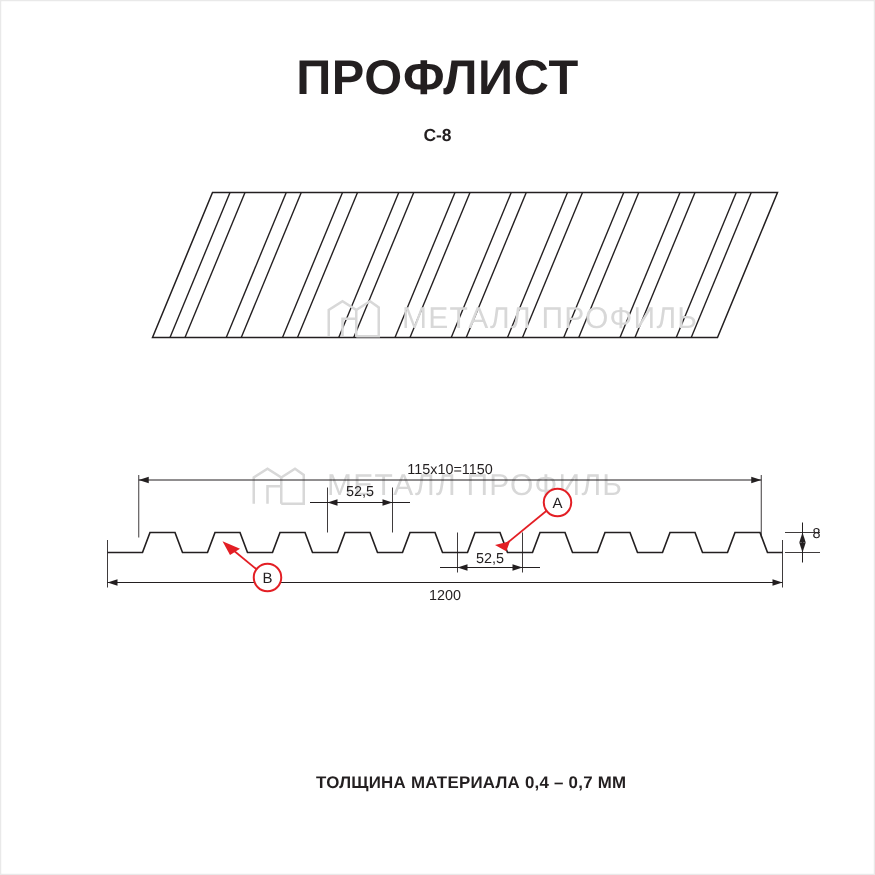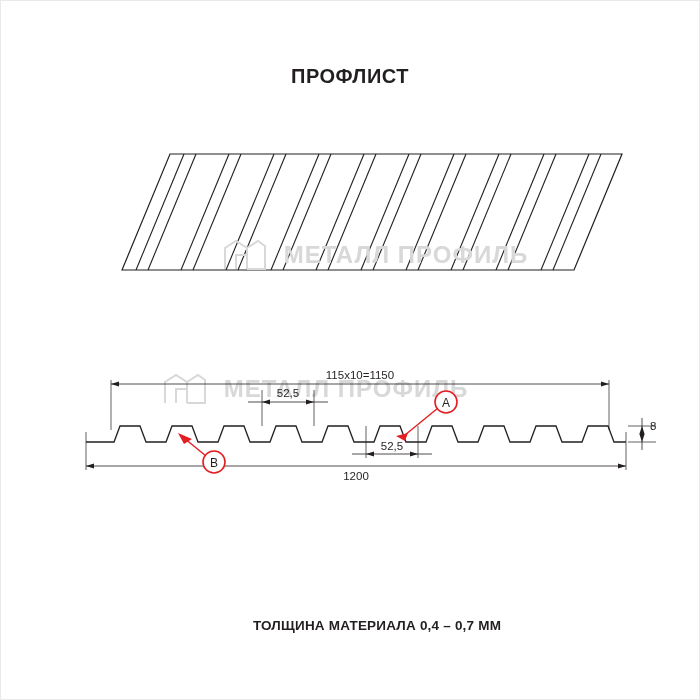--- a/index.html
+++ b/index.html
@@ -25,25 +25,25 @@
     left: 0;
     top: 0;
     width: 700px;
     height: 700px;
     box-sizing: border-box;
     border: 1px solid #e9e9e9;
     pointer-events: none;
   }
   .title {
     position: absolute;
-    top: 65px;
+    top: 41px;
     left: 0;
     width: 700px;
     text-align: center;
-    font-size: 20px;
+    font-size: 39px;
     font-weight: bold;
     letter-spacing: 0.5px;
     color: #231f20;
   }
   .subtitle {
     position: absolute;
     top: 100px;
     left: 0;
     width: 700px;
     text-align: center;
@@ -76,23 +76,24 @@
     top: 360px;
     width: 600px;
     height: 130px;
   }
   .watermark {
     position: absolute;
     pointer-events: none;
     user-select: none;
     color: #d8d8d8;
     font-size: 24px;
-    font-weight: bold;
+    font-weight: normal;
     letter-spacing: 1px;
     white-space: nowrap;
+    margin-left: 38px;
   }
   .wm1 {
     left: 222px;
     top: 238px;
   }
   .wm2 {
     left: 162px;
     top: 372px;
   }
   .wm-logo {
@@ -108,20 +109,21 @@
   text { font-family: "Liberation Sans", sans-serif; }
 </style>
 </head>
 <body>
 
 <div class="page">
 
   <div class="border-frame"></div>
 
   <div class="title">ПРОФЛИСТ</div>
+  <div class="subtitle">С-8</div>
 
   <div class="iso-view">
     <svg width="560" height="170" viewBox="0 0 560 170">
       <g fill="none" stroke="#231f20" stroke-width="1.1" stroke-linejoin="miter">
 
         <path d="M 52 130 L 100 14 L 552 14 L 504 130 Z" stroke-width="1.2"></path>
 
         <path d="M 66 130 L 114 14"></path>
         <path d="M 78 130 L 126 14"></path>
         <path d="M 111 130 L 159 14"></path>

